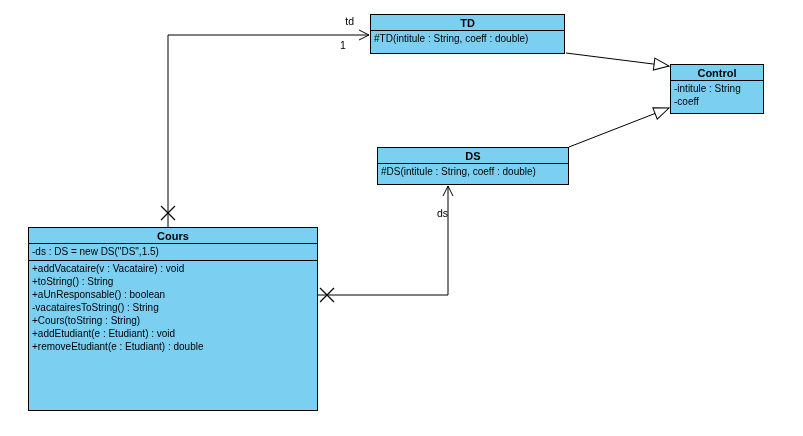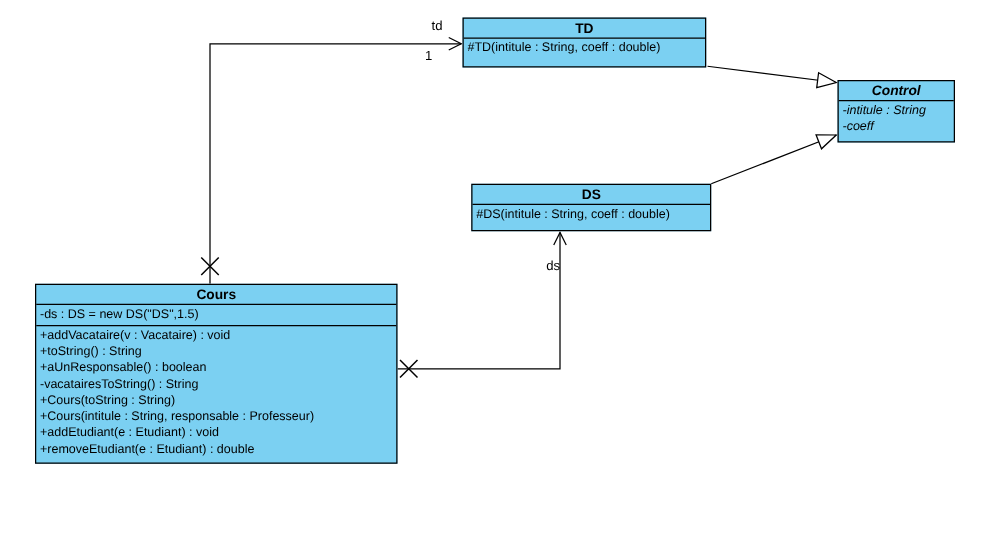--- a/index.html
+++ b/index.html
@@ -76,47 +76,46 @@
     <path d="M569,147 L669,108" fill="none" stroke="#000000" stroke-width="1" marker-end="url(#gen)"></path>
   </svg>
 
   <div class="uml-class" style="left:370px;top:14px;width:195px;height:40px;">
     <div class="uml-title">TD</div>
     <div class="uml-compartment">
         <div class="member">#TD(intitule : String, coeff : double)</div>
       </div>
   </div>
 
-  <div class="uml-class" style="left:670px;top:64px;width:94px;height:50px;font-style:italic;">
+  <div class="uml-class" style="left:670px;top:64px;width:94px;height:50px;">
     <div class="uml-title">Control</div>
     <div class="uml-compartment">
         <div class="member">-intitule : String</div>
         <div class="member">-coeff</div>
       </div>
   </div>
 
   <div class="uml-class" style="left:377px;top:147px;width:192px;height:38px;">
     <div class="uml-title">DS</div>
     <div class="uml-compartment">
         <div class="member">#DS(intitule : String, coeff : double)</div>
       </div>
   </div>
 
-  <div class="uml-class" style="left:28px;top:227px;width:290px;height:144px;">
+  <div class="uml-class" style="left:28px;top:227px;width:290px;height:184px;">
     <div class="uml-title">Cours</div>
     <div class="uml-compartment with-sep">
         <div class="member">-ds : DS = new DS("DS",1.5)</div>
       </div>
     <div class="uml-compartment">
         <div class="member">+addVacataire(v : Vacataire) : void</div>
         <div class="member">+toString() : String</div>
         <div class="member">+aUnResponsable() : boolean</div>
         <div class="member">-vacatairesToString() : String</div>
         <div class="member">+Cours(toString : String)</div>
-        <div class="member">+Cours(intitule : String, responsable : Professeur)</div>
         <div class="member">+addEtudiant(e : Etudiant) : void</div>
         <div class="member">+removeEtudiant(e : Etudiant) : double</div>
       </div>
   </div>
 
   <div class="edge-label" style="left:332px;top:15px;width:22px;text-align:right;">td</div>
   <div class="edge-label" style="left:336px;top:39px;width:14px;text-align:center;">1</div>
   <div class="edge-label" style="left:437px;top:207px;width:22px;text-align:left;">ds</div>
 
 </div>

